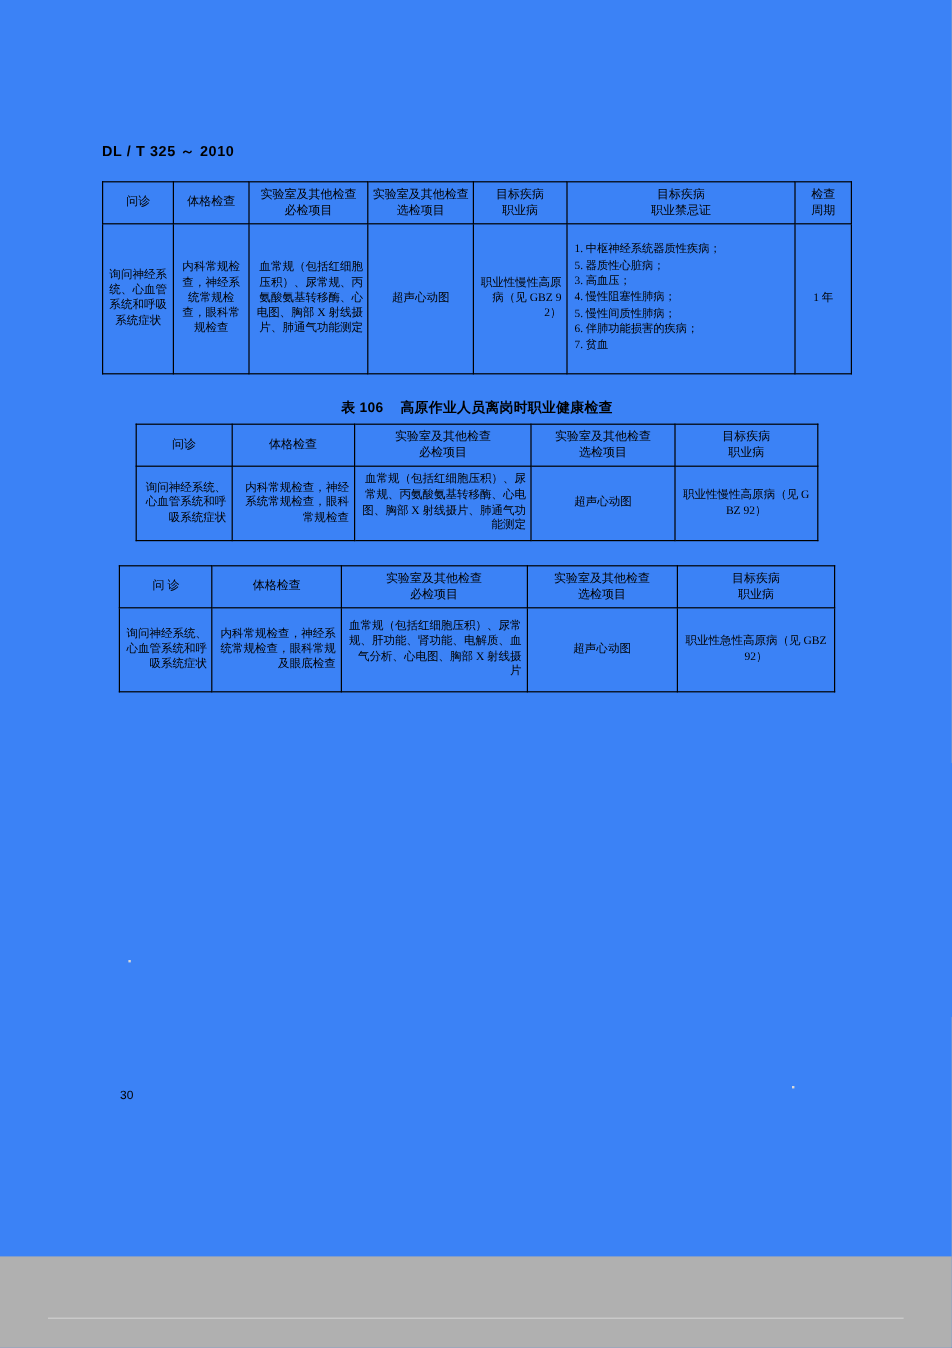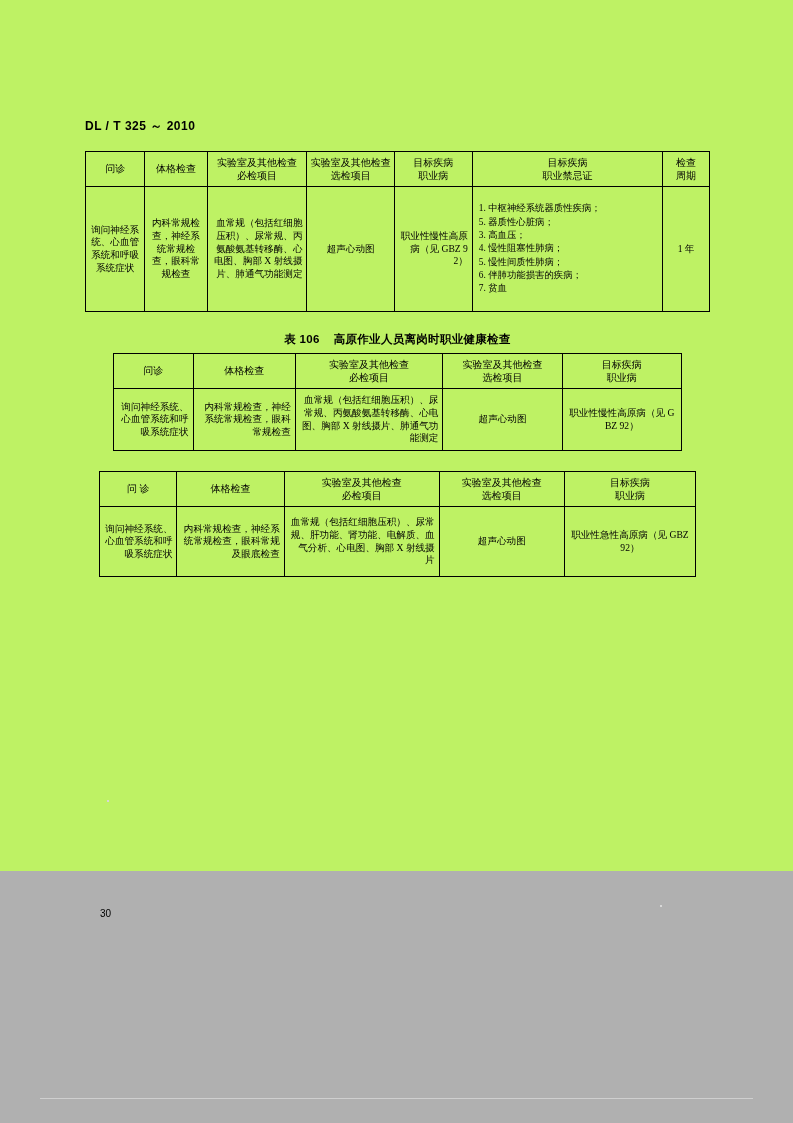--- a/index.html
+++ b/index.html
@@ -8,22 +8,22 @@
     background: #b0b0b0;
   }
   body {
     width: 793px;
     height: 1123px;
     overflow: hidden;
   }
   .page {
     position: relative;
     width: 793px;
-    height: 871px;
-    background: #bef264;
+    height: 1047px;
+    background: #3b82f6;
     box-sizing: border-box;
     font-family: "Liberation Serif", "DejaVu Serif", serif;
     color: #000;
   }
   .content {
     position: absolute;
     left: 85px;
     top: 118px;
     width: 625px;
   }

